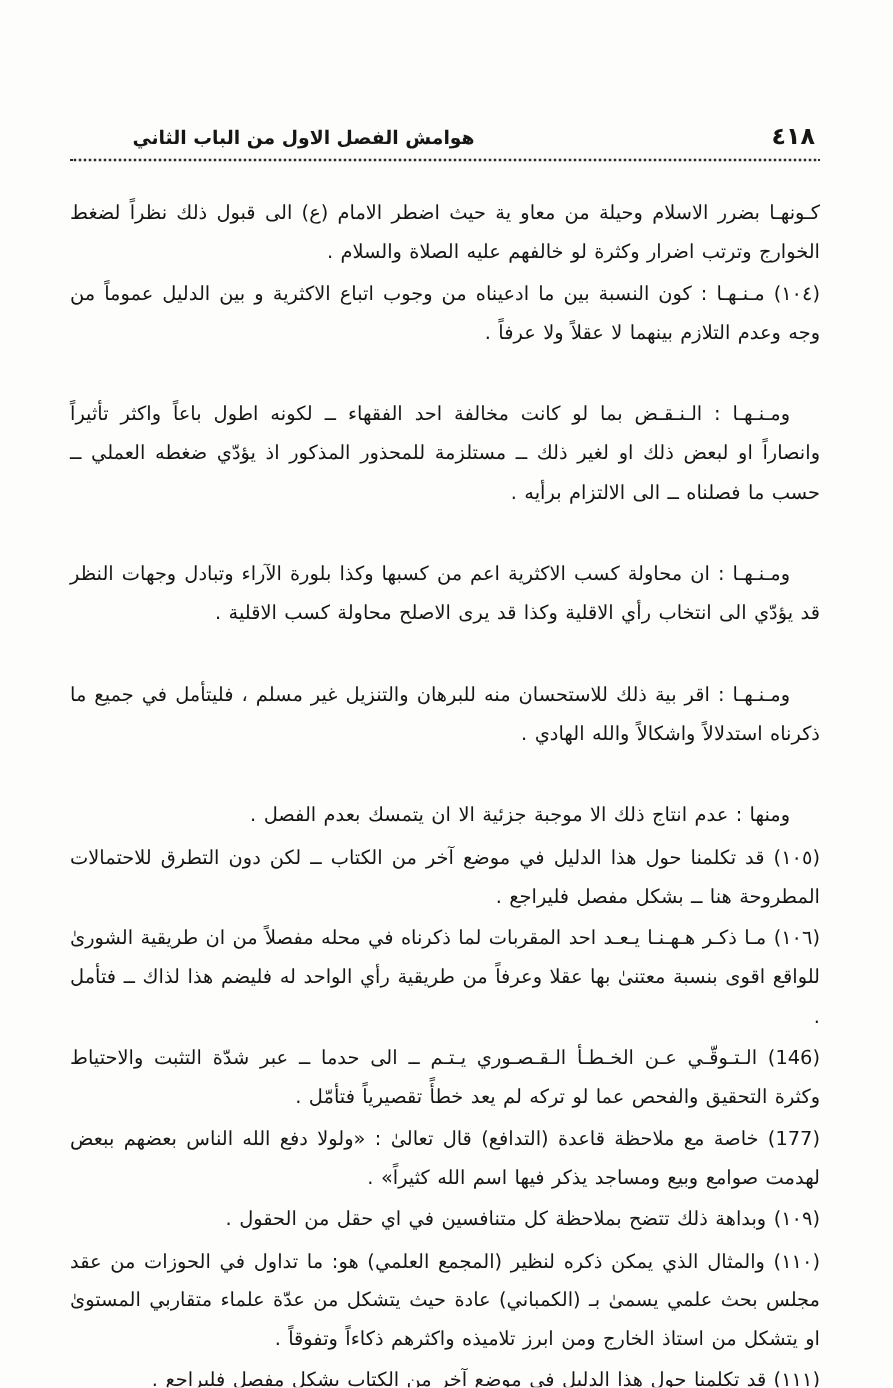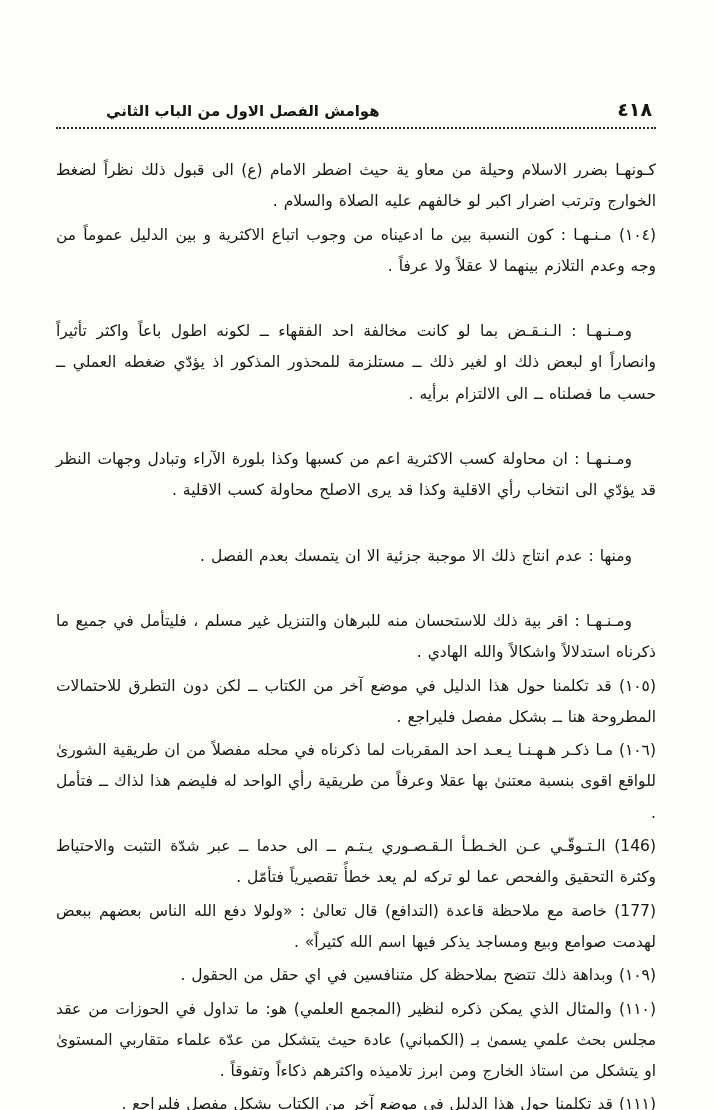--- a/index.html
+++ b/index.html
@@ -60,26 +60,26 @@
 <body>
 
 <div class="page">
   <div class="header-row">
     <span class="header-pagenum">٤١٨</span>
     <span class="header-title">هوامش الفصل الاول من الباب الثاني</span>
   </div>
   <div class="dotted-rule"></div>
 
   <div class="footnotes-body">
-      <div class="para">كـونهـا بضرر الاسلام وحيلة من معاو ية حيث اضطر الامام (ع) الى قبول ذلك نظراً لضغط الخوارج وترتب اضرار اكبر لو خالفهم عليه الصلاة والسلام .</div>
+      <div class="para">كـونهـا بضرر الاسلام وحيلة من معاو ية حيث اضطر الامام (ع) الى قبول ذلك نظراً لضغط الخوارج وترتب اضرار وكثرة لو خالفهم عليه الصلاة والسلام .</div>
       <div class="para">(١٠٤) مـنـهـا : كون النسبة بين ما ادعيناه من وجوب اتباع الاكثرية و بين الدليل عموماً من وجه وعدم التلازم بينهما لا عقلاً ولا عرفاً .</div>
       <div class="para indent">ومـنـهـا : الـنـقـض بما لو كانت مخالفة احد الفقهاء ــ لكونه اطول باعاً واكثر تأثيراً وانصاراً او لبعض ذلك او لغير ذلك ــ مستلزمة للمحذور المذكور اذ يؤدّي ضغطه العملي ــ حسب ما فصلناه ــ الى الالتزام برأيه .</div>
       <div class="para indent">ومـنـهـا : ان محاولة كسب الاكثرية اعم من كسبها وكذا بلورة الآراء وتبادل وجهات النظر قد يؤدّي الى انتخاب رأي الاقلية وكذا قد يرى الاصلح محاولة كسب الاقلية .</div>
+      <div class="para indent">ومـنـهـا : اقر بية ذلك للاستحسان منه للبرهان والتنزيل غير مسلم ، فليتأمل في جميع ما ذكرناه استدلالاً واشكالاً والله الهادي .</div>
       <div class="para indent">ومنها : عدم انتاج ذلك الا موجبة جزئية الا ان يتمسك بعدم الفصل .</div>
-      <div class="para indent">ومـنـهـا : اقر بية ذلك للاستحسان منه للبرهان والتنزيل غير مسلم ، فليتأمل في جميع ما ذكرناه استدلالاً واشكالاً والله الهادي .</div>
       <div class="para">(١٠٥) قد تكلمنا حول هذا الدليل في موضع آخر من الكتاب ــ لكن دون التطرق للاحتمالات المطروحة هنا ــ بشكل مفصل فليراجع .</div>
       <div class="para">(١٠٦) مـا ذكـر هـهـنـا يـعـد احد المقربات لما ذكرناه في محله مفصلاً من ان طريقية الشورىٰ للواقع اقوى بنسبة معتنىٰ بها عقلا وعرفاً من طريقية رأي الواحد له فليضم هذا لذاك ــ فتأمل .</div>
       <div class="para">(146) الـتـوقّـي عـن الخـطـأ الـقـصـوري يـتـم ــ الى حدما ــ عبر شدّة التثبت والاحتياط وكثرة التحقيق والفحص عما لو تركه لم يعد خطأً تقصيرياً فتأمّل .</div>
       <div class="para">(177) خاصة مع ملاحظة قاعدة (التدافع) قال تعالىٰ : «ولولا دفع الله الناس بعضهم ببعض لهدمت صوامع وبيع ومساجد يذكر فيها اسم الله كثيراً» .</div>
       <div class="para">(١٠٩) وبداهة ذلك تتضح بملاحظة كل متنافسين في اي حقل من الحقول .</div>
       <div class="para">(١١٠) والمثال الذي يمكن ذكره لنظير (المجمع العلمي) هو: ما تداول في الحوزات من عقد مجلس بحث علمي يسمىٰ بـ (الكمباني) عادة حيث يتشكل من عدّة علماء متقاربي المستوىٰ او يتشكل من استاذ الخارج ومن ابرز تلاميذه واكثرهم ذكاءاً وتفوقاً .</div>
       <div class="para">(١١١) قد تكلمنا حول هذا الدليل في موضع آخر من الكتاب بشكل مفصل فليراجع .</div>
     </div>
 </div>
 

